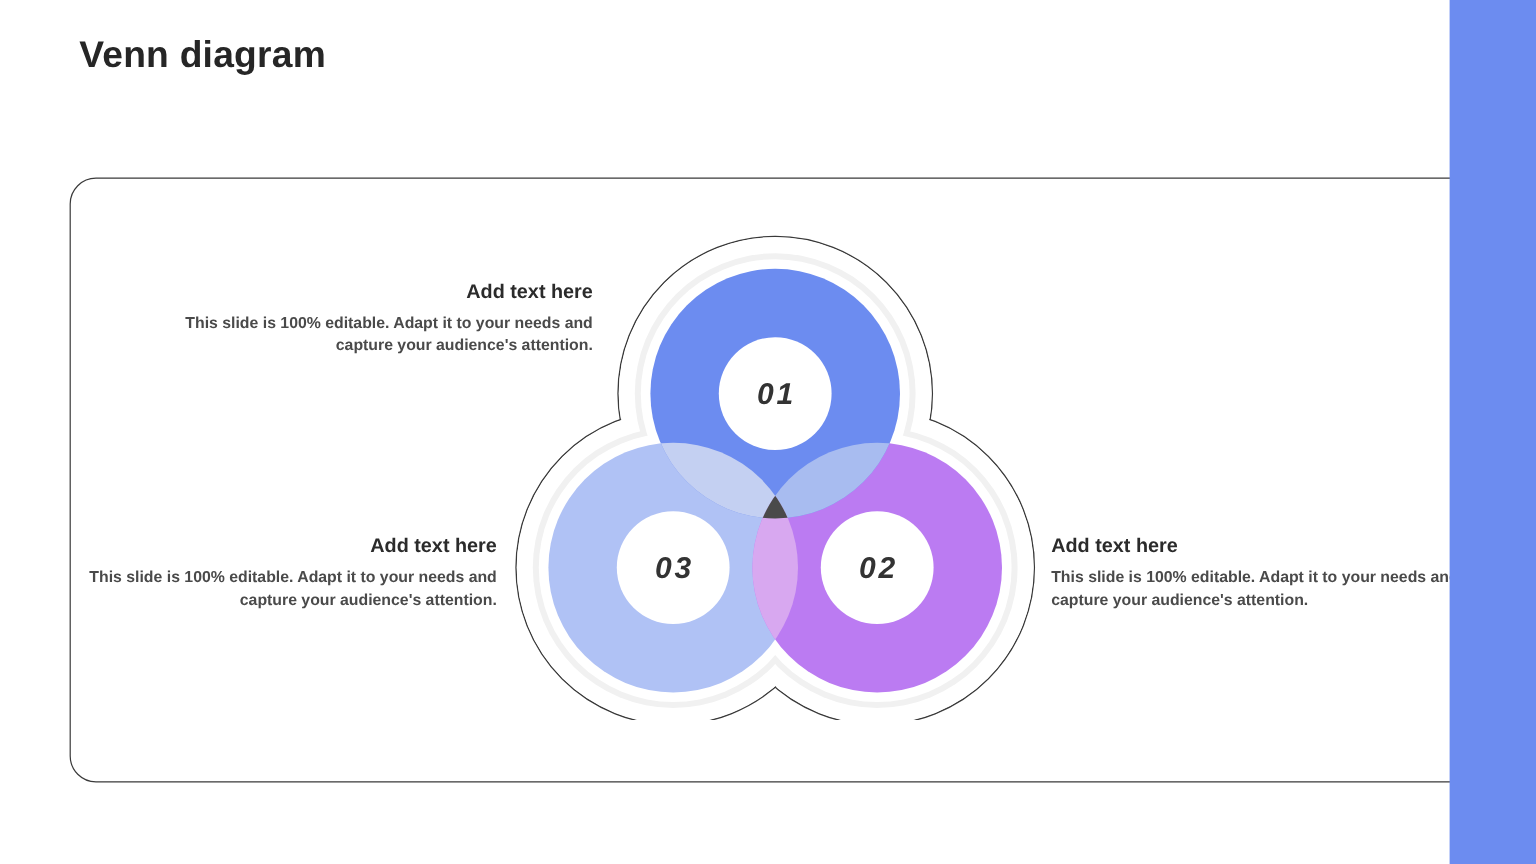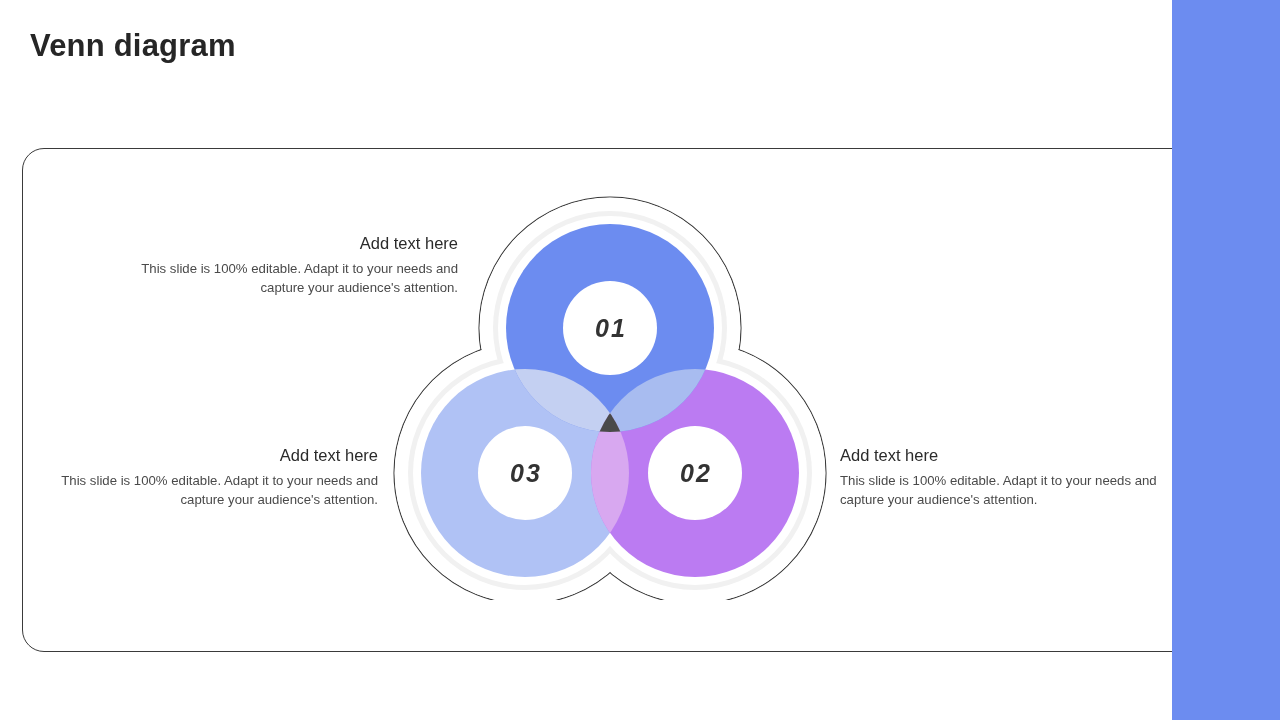--- a/index.html
+++ b/index.html
@@ -11,20 +11,21 @@
     height: 720px;
     background: #ffffff;
     font-family: "Liberation Sans", sans-serif;
     overflow: hidden;
     position: relative;
   }
   .slide {
     position: absolute;
     inset: 0;
     background: #ffffff;
+    margin-left: 36px;
   }
   .accent-bar {
     position: absolute;
     left: 1172px;
     top: 0;
     width: 108px;
     height: 720px;
     background: #6c8cf0;
     z-index: 5;
   }
@@ -68,30 +69,31 @@
     fill: #333333;
     letter-spacing: 2.2px;
   }
 
   .textblock {
     position: absolute;
     z-index: 4;
   }
   .tb-head {
     font-size: 16.5px;
-    font-weight: normal;
+    font-weight: bold;
     color: #2b2b2b;
     margin: 0 0 6px 0;
     line-height: 1.2;
   }
   .tb-body {
     font-size: 13.2px;
     color: #4a4a4a;
     line-height: 1.42;
     margin: 0;
+    font-weight: bold;
   }
   .align-right { text-align: right; }
   .align-left  { text-align: left; }
 
   .tb-top-left {
     left: 110px;
     top: 234px;
     width: 348px;
   }
   .tb-bottom-left {

